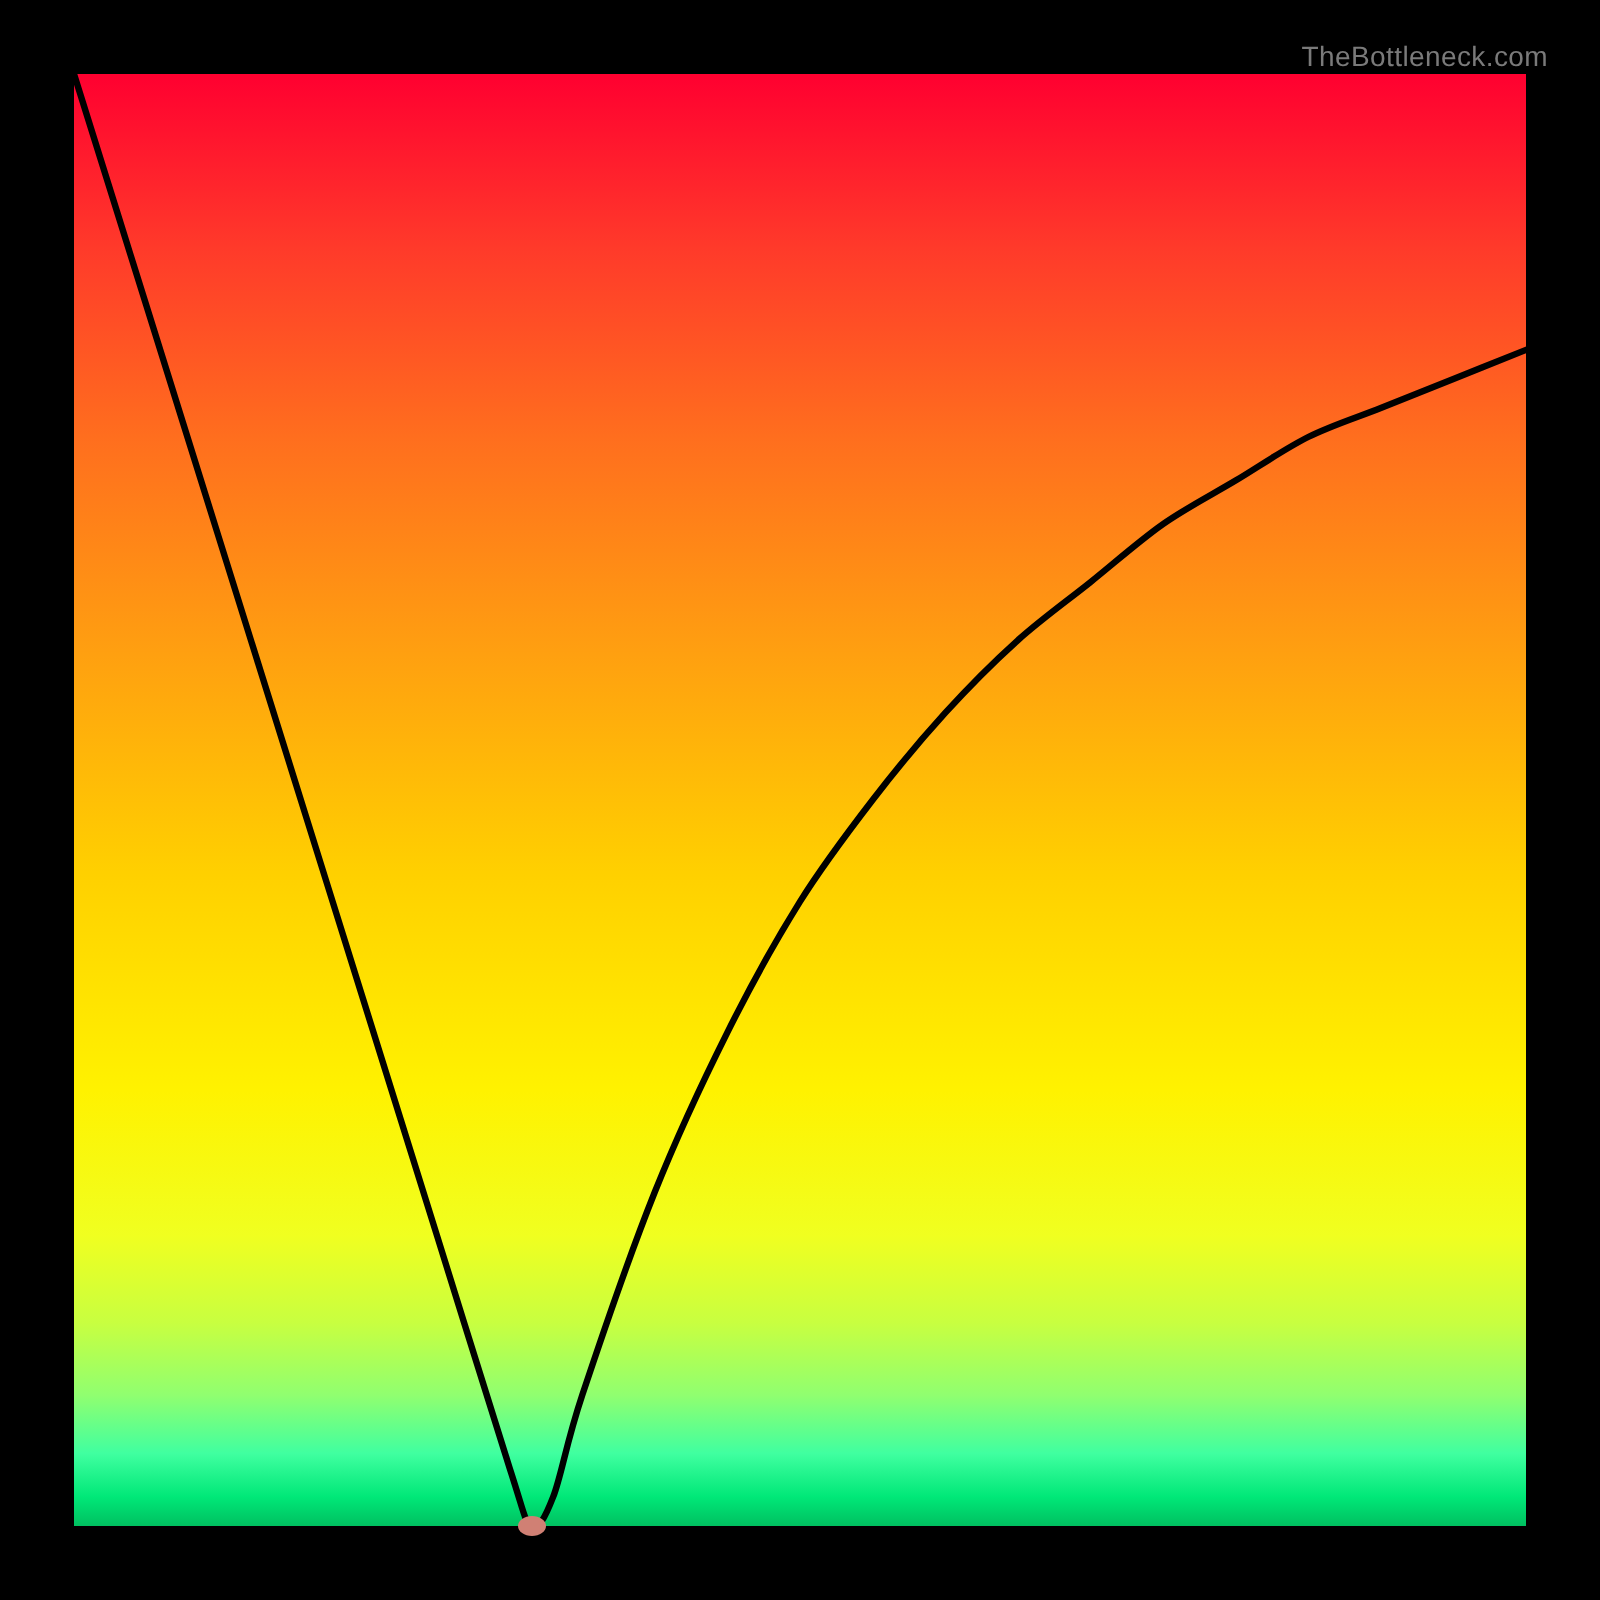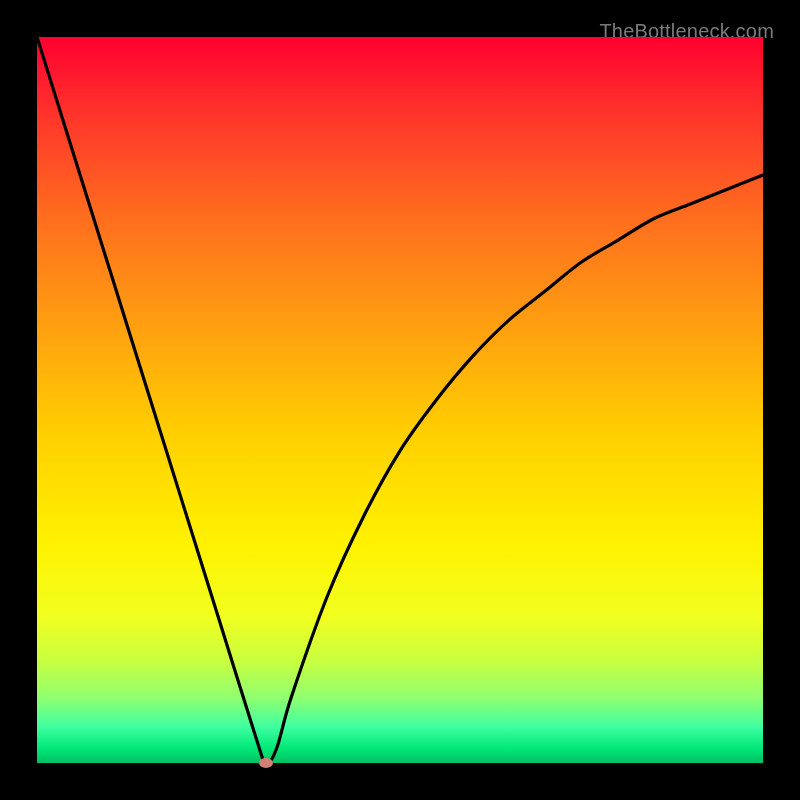--- a/index.html
+++ b/index.html
@@ -53,21 +53,21 @@
     height: 10px;
     border-radius: 50% / 50%;
     background: #d08074;
     transform: translate(-50%, -50%);
   }
   .watermark {
     position: absolute;
     top: 0px;
     right: 6px;
     color: #7a7a7a;
-    font-size: 20px;
+    font-size: 14px;
     letter-spacing: 0.2px;
     font-weight: 400;
   }
 </style>
 </head>
 <body>
 
 <div class="frame">
 
   <div class="watermark">TheBottleneck.com</div>

